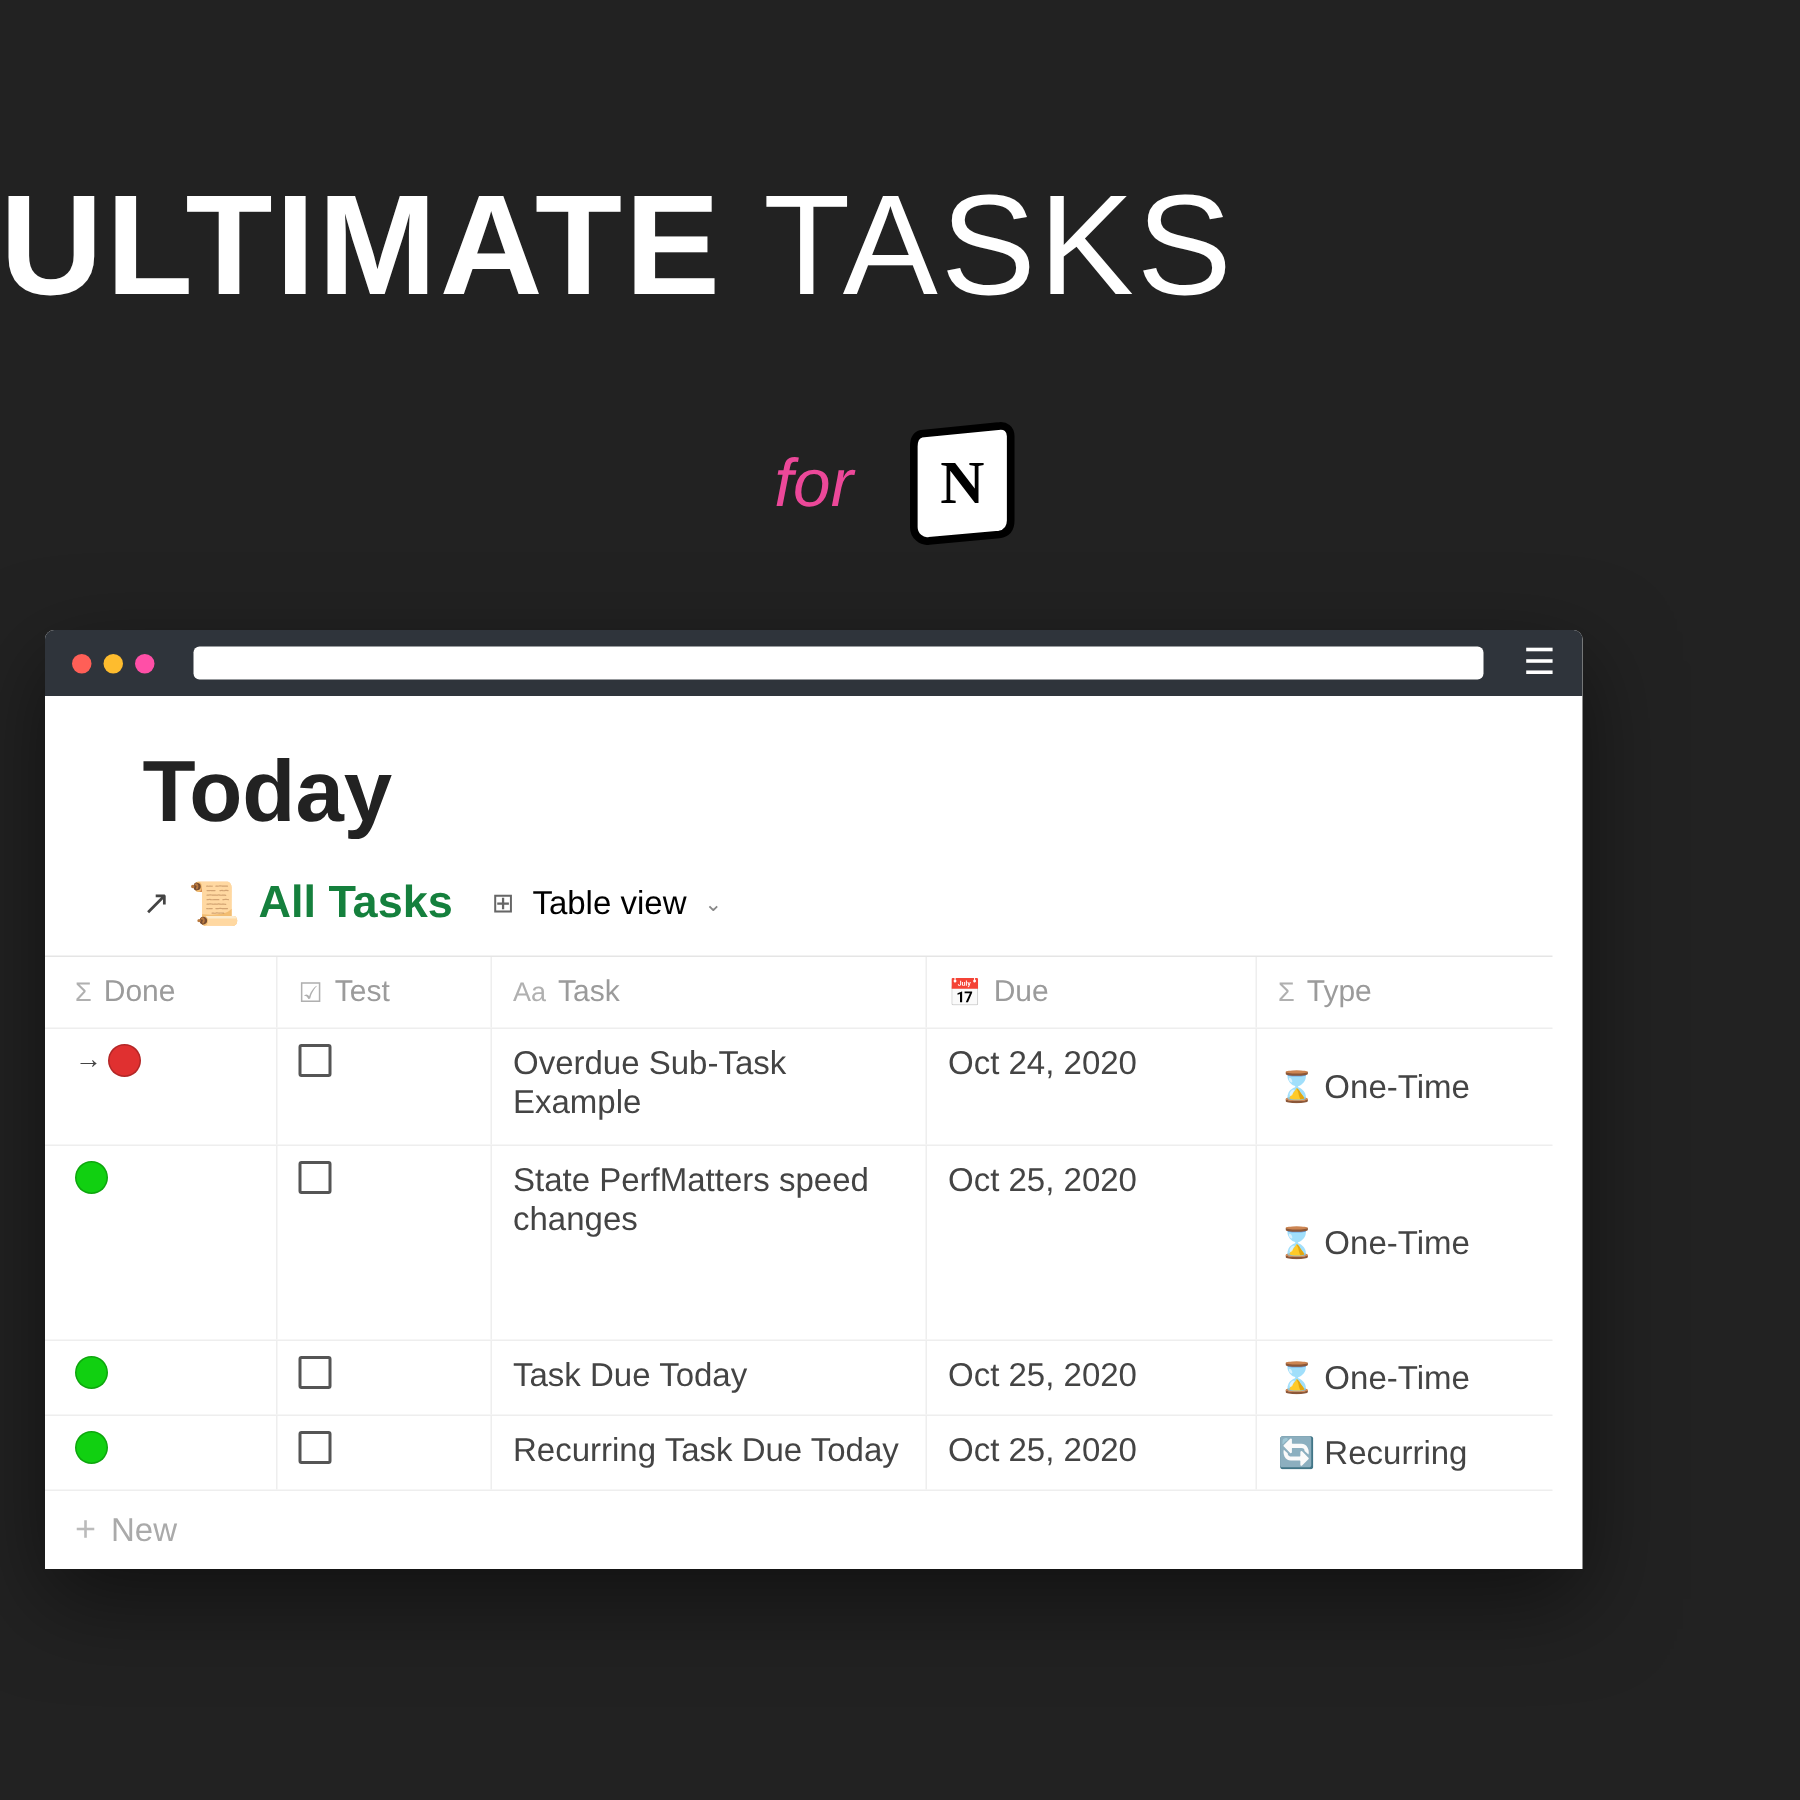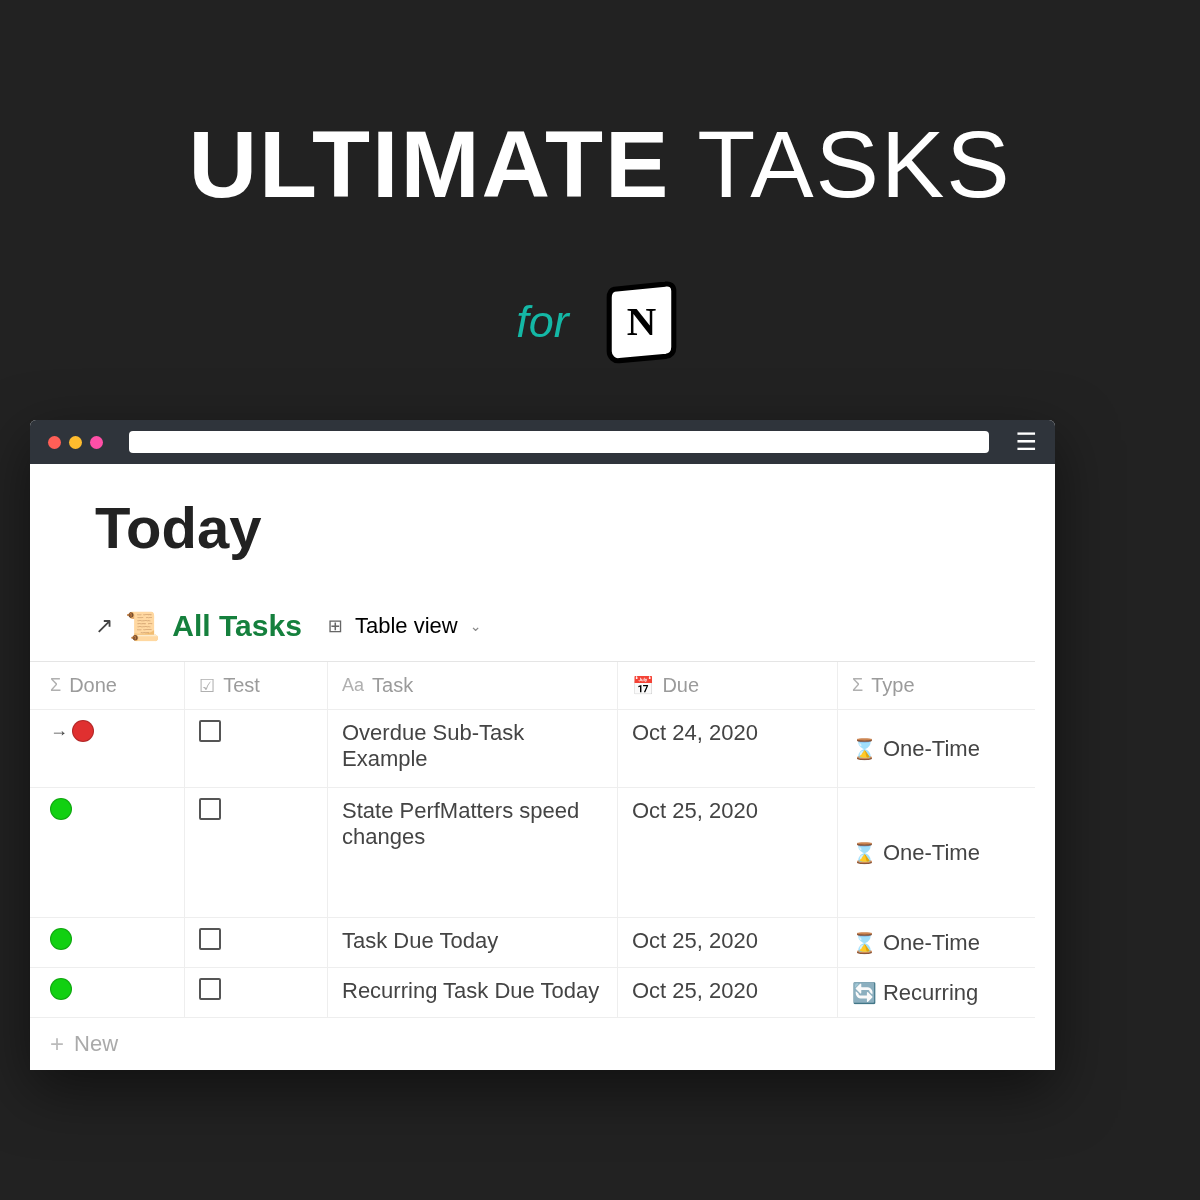--- a/index.html
+++ b/index.html
@@ -1,33 +1,33 @@
 <!DOCTYPE html>
 <html><head>
 <meta charset="utf-8">
 <style>
 *{margin:0;padding:0;box-sizing:border-box}
 body{background:#222222;font-family:-apple-system,BlinkMacSystemFont,"Segoe UI",Helvetica,Arial,sans-serif;width:1200px;height:1200px;overflow:hidden}
-.hero{text-align:center;padding-top:110px}
+.hero{text-align:left;padding-top:110px}
 .hero-title{font-size:95px;color:#fff;letter-spacing:2px;font-weight:300}
 .hero-title .bold{font-weight:900}
 .for-row{margin-top:60px;display:flex;justify-content:center;align-items:center;gap:30px}
-.for-text{color:#14b8a6;font-size:45px;font-style:italic;font-weight:300}
+.for-text{color:#ec4899;font-size:45px;font-style:italic;font-weight:300}
 .notion-logo{width:85px;height:85px;display:flex;align-items:center;justify-content:center}
 .window{position:absolute;top:420px;left:30px;width:1025px;background:#fff;border-radius:6px 6px 0 0;overflow:hidden;box-shadow:0 20px 60px rgba(0,0,0,.5)}
 .titlebar{background:#2f343b;height:44px;display:flex;align-items:center;padding:0 18px;gap:14px}
 .dots{display:flex;gap:8px}
 .dot{width:13px;height:13px;border-radius:50%}
 .dot.r{background:#ff5f57}
 .dot.y{background:#febc2e}
 .dot.g{background:#ff4fa7}
 .addrbar{flex:1;background:#fff;height:22px;border-radius:4px;margin:0 12px}
 .hamburger{color:#fff;font-size:24px;line-height:1}
 .content{padding:30px 20px 0 65px}
-.page-title{font-size:58px;font-weight:800;color:#222;margin-bottom:48px}
+.page-title{font-size:58px;font-weight:800;color:#222;margin-bottom:24px}
 .view-row{display:flex;align-items:center;gap:12px;margin-bottom:18px;margin-left:0}
 .arrow-out{font-size:22px;color:#444}
 .scroll-emoji{font-size:28px}
 .all-tasks{font-size:30px;font-weight:700;color:#15803d}
 .table-icon{font-size:18px;color:#666;margin-left:14px}
 .table-view-label{font-size:22px;color:#000000}
 .chev{font-size:14px;color:#888}
 .table{border-top:1px solid #e5e5e5;margin-left:-65px}
 .row{display:flex;border-bottom:1px solid #eeeeee;min-height:50px}
 .row.header{min-height:48px}

